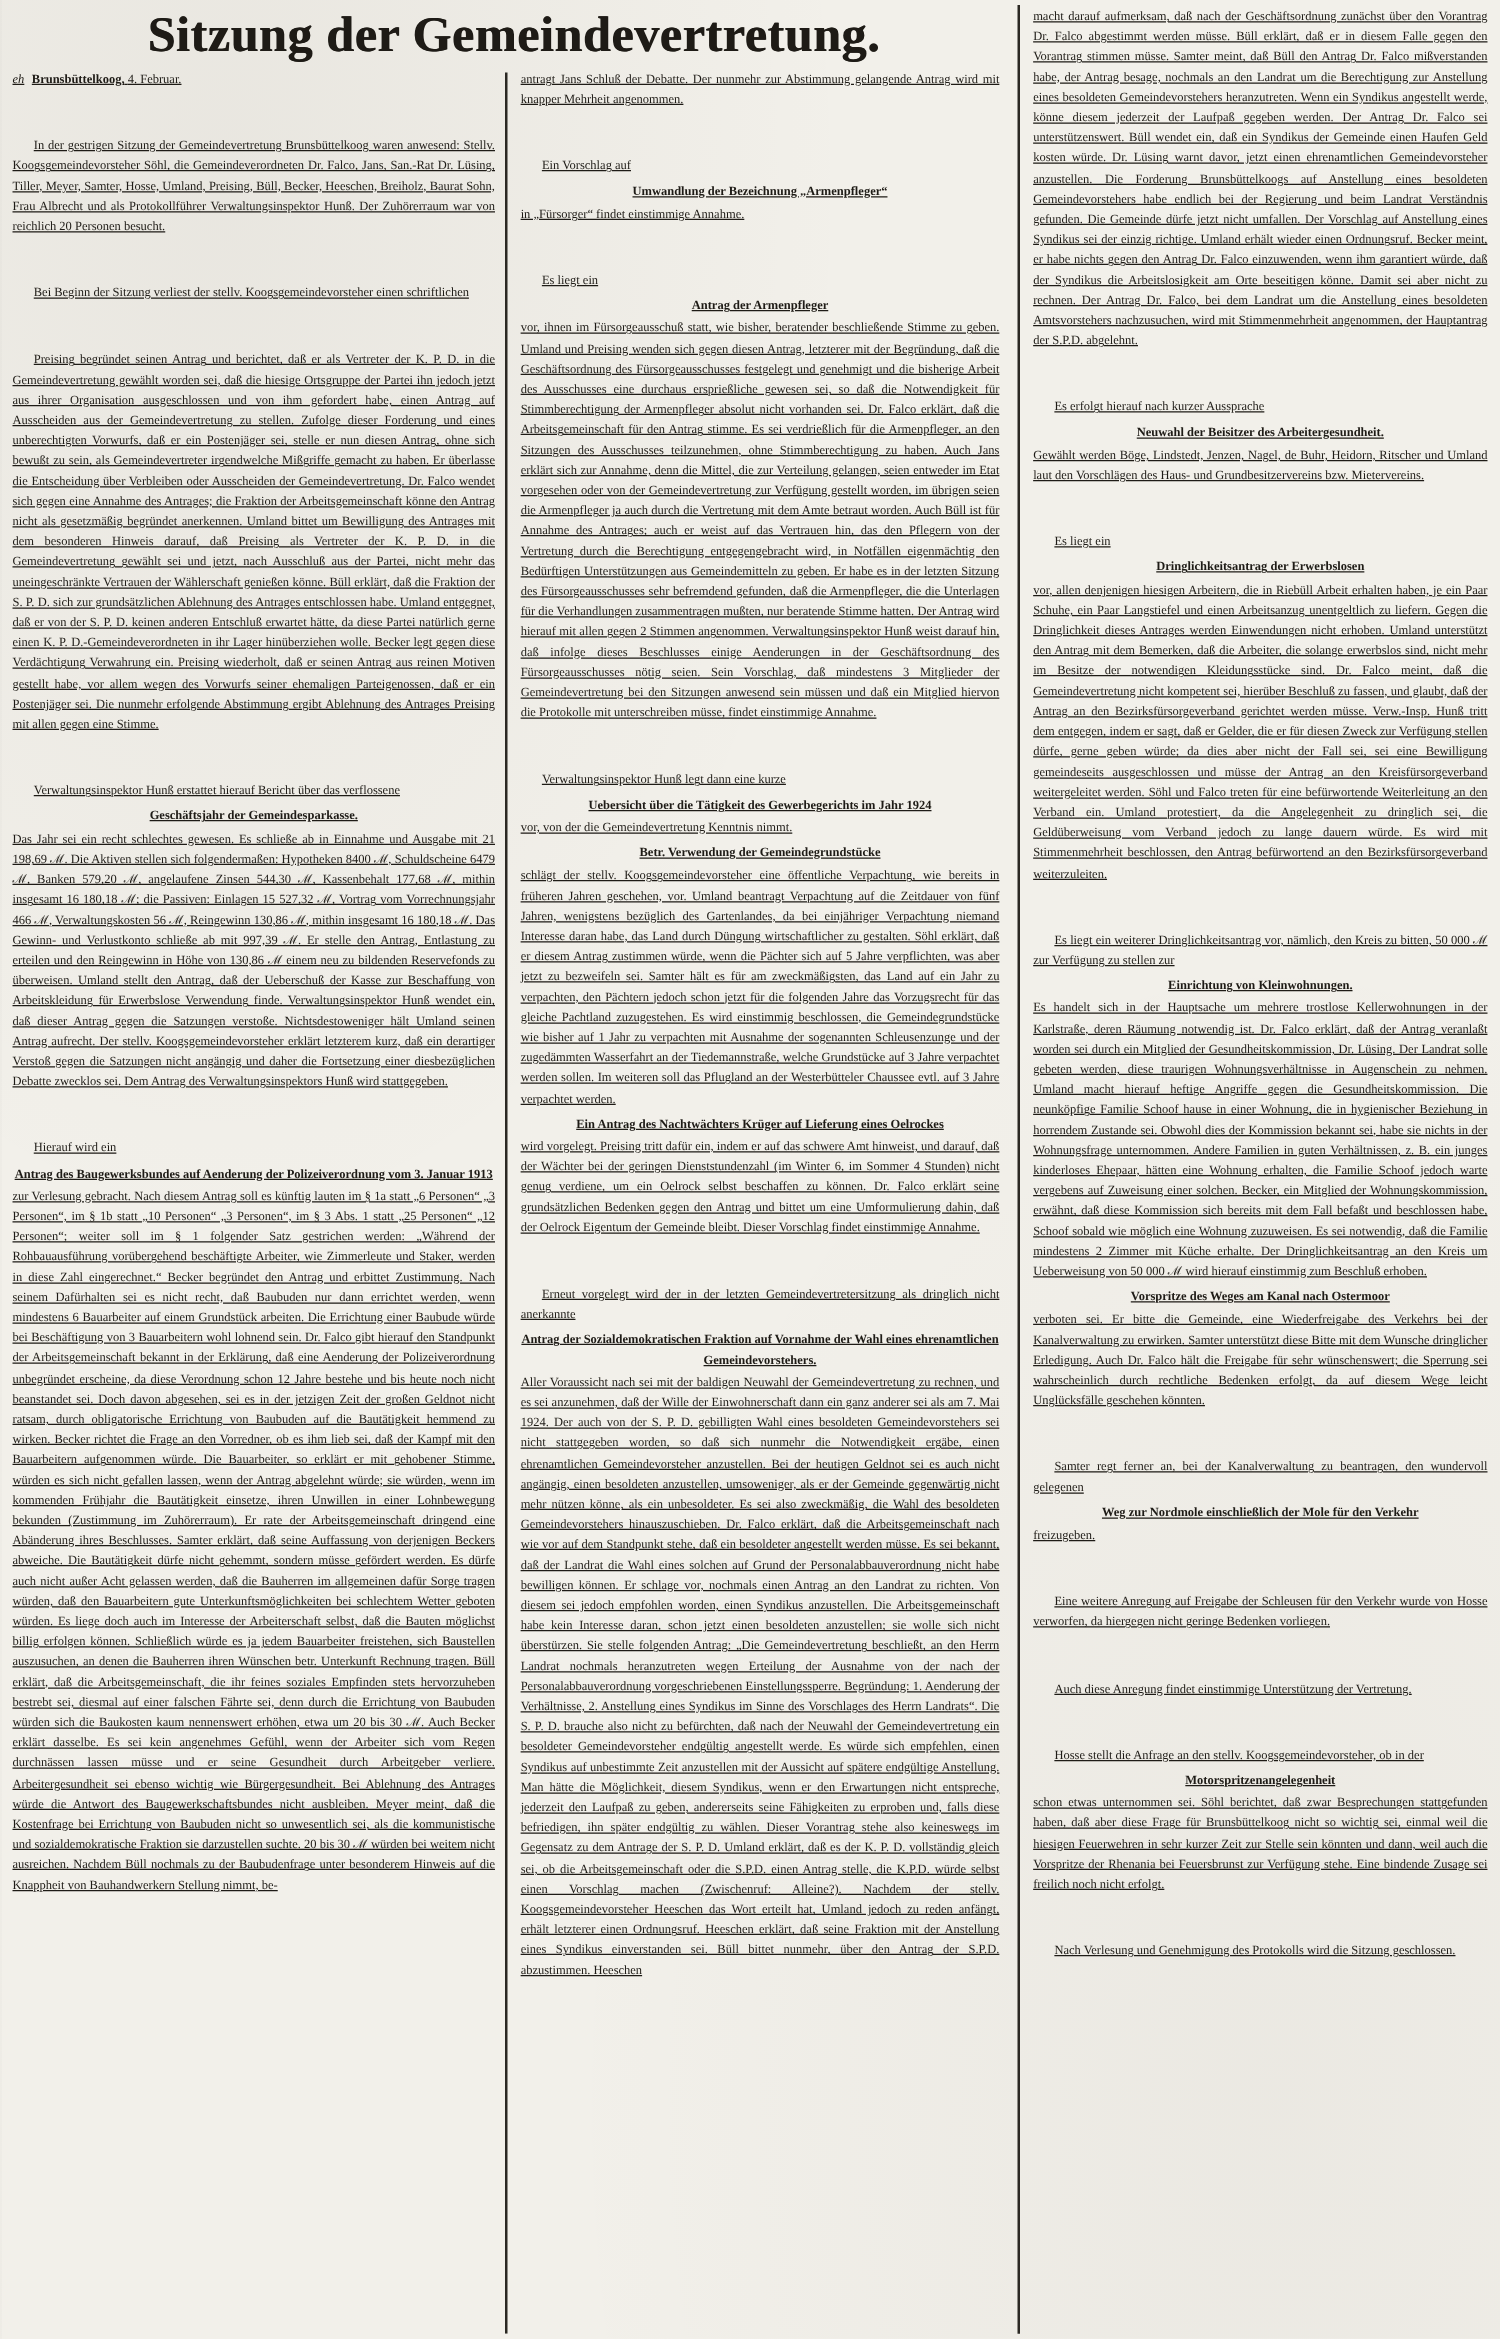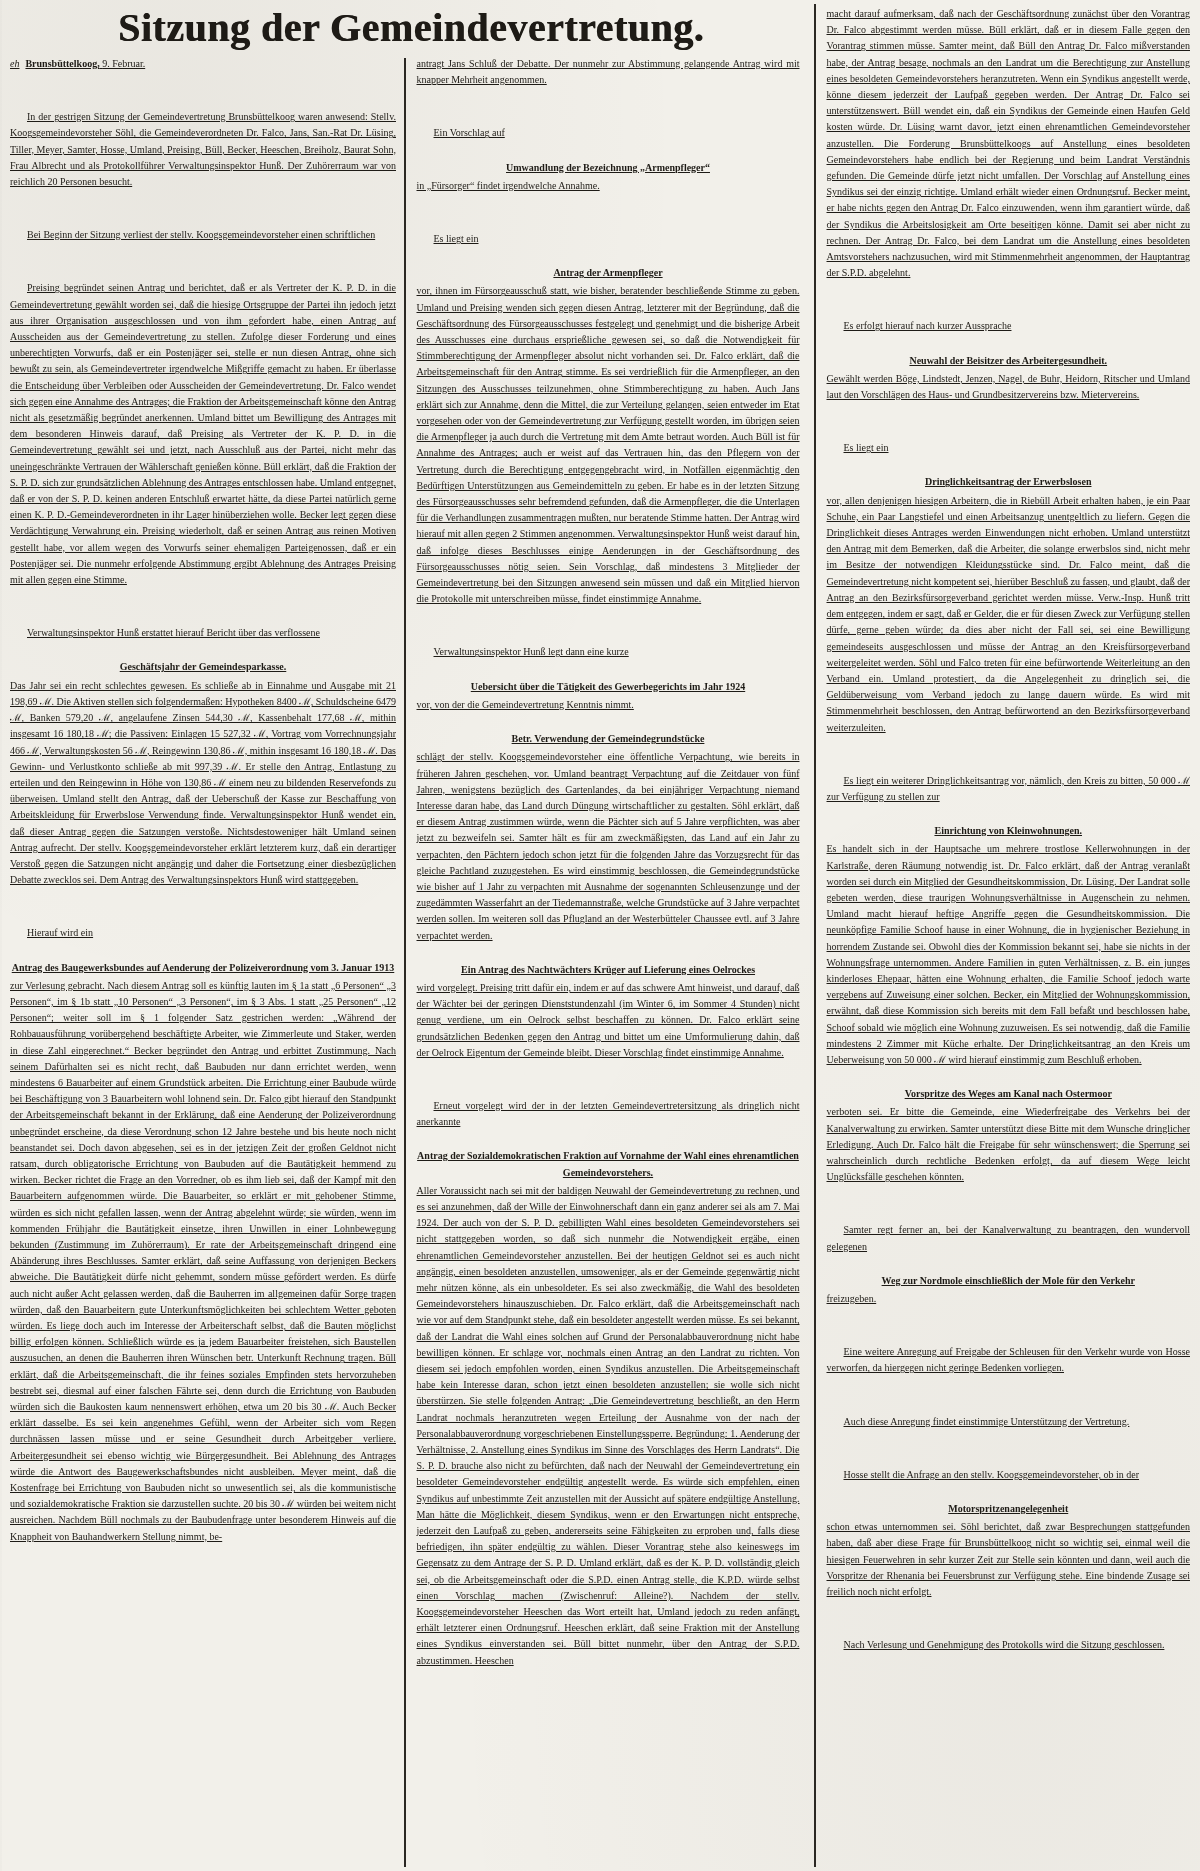--- a/index.html
+++ b/index.html
@@ -58,21 +58,21 @@
     hyphens:auto;
     text-decoration:underline;
     -webkit-hyphens:auto;
   }
   .col p.ind{text-indent:17px;margin-top:37px;}
   .col p.cont{text-indent:0;}
   .col p.h{
     text-align:center;
     font-weight:bold;
     text-indent:0;
-    margin:18px 0 2px;
+    margin:4px 0 2px;
     hyphens:none;
   }
   .byline{
     text-align:center;
     font-size:14px;
     margin:1px 0 3px;
   }
   .byline .prefix{font-style:italic;margin-right:6px;}
   .byline .place{font-weight:bold;}
 </style>
@@ -80,37 +80,37 @@
 <body>
 
 <div class="page">
   <div class="content">
 
     <div class="left-wrap">
       <div class="masthead">Sitzung der Gemeindevertretung.</div>
       <div class="two-cols">
         <div class="col colA">
           <p class="byline"><span class="prefix">eh</span><span class="place">Brunsbüttelkoog,</span>
-             <span>9. Februar.</span></p>
+             <span>4. Februar.</span></p>
         <p class="ind">In der gestrigen Sitzung der Gemeindevertretung Brunsbüttelkoog waren anwesend: Stellv. Koogsgemeindevorsteher Söhl, die Gemeindeverordneten Dr. Falco, Jans, San.-Rat Dr. Lüsing, Tiller, Meyer, Samter, Hosse, Umland, Preising, Büll, Becker, Heeschen, Breiholz, Baurat Sohn, Frau Albrecht und als Protokollführer Verwaltungsinspektor Hunß. Der Zuhörerraum war von reichlich 20 Personen besucht.</p>
             <p class="ind">Bei Beginn der Sitzung verliest der stellv. Koogsgemeindevorsteher einen schriftlichen</p>
             <p class="ind">Preising begründet seinen Antrag und berichtet, daß er als Vertreter der K. P. D. in die Gemeindevertretung gewählt worden sei, daß die hiesige Ortsgruppe der Partei ihn jedoch jetzt aus ihrer Organisation ausgeschlossen und von ihm gefordert habe, einen Antrag auf Ausscheiden aus der Gemeindevertretung zu stellen. Zufolge dieser Forderung und eines unberechtigten Vorwurfs, daß er ein Postenjäger sei, stelle er nun diesen Antrag, ohne sich bewußt zu sein, als Gemeindevertreter irgendwelche Mißgriffe gemacht zu haben. Er überlasse die Entscheidung über Verbleiben oder Ausscheiden der Gemeindevertretung. Dr. Falco wendet sich gegen eine Annahme des Antrages; die Fraktion der Arbeitsgemeinschaft könne den Antrag nicht als gesetzmäßig begründet anerkennen. Umland bittet um Bewilligung des Antrages mit dem besonderen Hinweis darauf, daß Preising als Vertreter der K. P. D. in die Gemeindevertretung gewählt sei und jetzt, nach Ausschluß aus der Partei, nicht mehr das uneingeschränkte Vertrauen der Wählerschaft genießen könne. Büll erklärt, daß die Fraktion der S. P. D. sich zur grundsätzlichen Ablehnung des Antrages entschlossen habe. Umland entgegnet, daß er von der S. P. D. keinen anderen Entschluß erwartet hätte, da diese Partei natürlich gerne einen K. P. D.-Gemeindeverordneten in ihr Lager hinüberziehen wolle. Becker legt gegen diese Verdächtigung Verwahrung ein. Preising wiederholt, daß er seinen Antrag aus reinen Motiven gestellt habe, vor allem wegen des Vorwurfs seiner ehemaligen Parteigenossen, daß er ein Postenjäger sei. Die nunmehr erfolgende Abstimmung ergibt Ablehnung des Antrages Preising mit allen gegen eine Stimme.</p>
             <p class="ind">Verwaltungsinspektor Hunß erstattet hierauf Bericht über das verflossene</p>
             <p class="h">Geschäftsjahr der Gemeindesparkasse.</p>
             <p class="cont">Das Jahr sei ein recht schlechtes gewesen. Es schließe ab in Einnahme und Ausgabe mit 21 198,69 ℳ. Die Aktiven stellen sich folgendermaßen: Hypotheken 8400 ℳ, Schuldscheine 6479 ℳ, Banken 579,20 ℳ, angelaufene Zinsen 544,30 ℳ, Kassenbehalt 177,68 ℳ, mithin insgesamt 16 180,18 ℳ; die Passiven: Einlagen 15 527,32 ℳ, Vortrag vom Vorrechnungsjahr 466 ℳ, Verwaltungskosten 56 ℳ, Reingewinn 130,86 ℳ, mithin insgesamt 16 180,18 ℳ. Das Gewinn- und Verlustkonto schließe ab mit 997,39 ℳ. Er stelle den Antrag, Entlastung zu erteilen und den Reingewinn in Höhe von 130,86 ℳ einem neu zu bildenden Reservefonds zu überweisen. Umland stellt den Antrag, daß der Ueberschuß der Kasse zur Beschaffung von Arbeitskleidung für Erwerbslose Verwendung finde. Verwaltungsinspektor Hunß wendet ein, daß dieser Antrag gegen die Satzungen verstoße. Nichtsdestoweniger hält Umland seinen Antrag aufrecht. Der stellv. Koogsgemeindevorsteher erklärt letzterem kurz, daß ein derartiger Verstoß gegen die Satzungen nicht angängig und daher die Fortsetzung einer diesbezüglichen Debatte zwecklos sei. Dem Antrag des Verwaltungsinspektors Hunß wird stattgegeben.</p>
             <p class="ind">Hierauf wird ein</p>
             <p class="h">Antrag des Baugewerksbundes auf Aenderung der Polizeiverordnung vom 3. Januar 1913</p>
             <p class="cont">zur Verlesung gebracht. Nach diesem Antrag soll es künftig lauten im § 1a statt „6 Personen“ „3 Personen“, im § 1b statt „10 Personen“ „3 Personen“, im § 3 Abs. 1 statt „25 Personen“ „12 Personen“; weiter soll im § 1 folgender Satz gestrichen werden: „Während der Rohbauausführung vorübergehend beschäftigte Arbeiter, wie Zimmerleute und Staker, werden in diese Zahl eingerechnet.“ Becker begründet den Antrag und erbittet Zustimmung. Nach seinem Dafürhalten sei es nicht recht, daß Baubuden nur dann errichtet werden, wenn mindestens 6 Bauarbeiter auf einem Grundstück arbeiten. Die Errichtung einer Baubude würde bei Beschäftigung von 3 Bauarbeitern wohl lohnend sein. Dr. Falco gibt hierauf den Standpunkt der Arbeitsgemeinschaft bekannt in der Erklärung, daß eine Aenderung der Polizeiverordnung unbegründet erscheine, da diese Verordnung schon 12 Jahre bestehe und bis heute noch nicht beanstandet sei. Doch davon abgesehen, sei es in der jetzigen Zeit der großen Geldnot nicht ratsam, durch obligatorische Errichtung von Baubuden auf die Bautätigkeit hemmend zu wirken. Becker richtet die Frage an den Vorredner, ob es ihm lieb sei, daß der Kampf mit den Bauarbeitern aufgenommen würde. Die Bauarbeiter, so erklärt er mit gehobener Stimme, würden es sich nicht gefallen lassen, wenn der Antrag abgelehnt würde; sie würden, wenn im kommenden Frühjahr die Bautätigkeit einsetze, ihren Unwillen in einer Lohnbewegung bekunden (Zustimmung im Zuhörerraum). Er rate der Arbeitsgemeinschaft dringend eine Abänderung ihres Beschlusses. Samter erklärt, daß seine Auffassung von derjenigen Beckers abweiche. Die Bautätigkeit dürfe nicht gehemmt, sondern müsse gefördert werden. Es dürfe auch nicht außer Acht gelassen werden, daß die Bauherren im allgemeinen dafür Sorge tragen würden, daß den Bauarbeitern gute Unterkunftsmöglichkeiten bei schlechtem Wetter geboten würden. Es liege doch auch im Interesse der Arbeiterschaft selbst, daß die Bauten möglichst billig erfolgen können. Schließlich würde es ja jedem Bauarbeiter freistehen, sich Baustellen auszusuchen, an denen die Bauherren ihren Wünschen betr. Unterkunft Rechnung tragen. Büll erklärt, daß die Arbeitsgemeinschaft, die ihr feines soziales Empfinden stets hervorzuheben bestrebt sei, diesmal auf einer falschen Fährte sei, denn durch die Errichtung von Baubuden würden sich die Baukosten kaum nennenswert erhöhen, etwa um 20 bis 30 ℳ. Auch Becker erklärt dasselbe. Es sei kein angenehmes Gefühl, wenn der Arbeiter sich vom Regen durchnässen lassen müsse und er seine Gesundheit durch Arbeitgeber verliere. Arbeitergesundheit sei ebenso wichtig wie Bürgergesundheit. Bei Ablehnung des Antrages würde die Antwort des Baugewerkschaftsbundes nicht ausbleiben. Meyer meint, daß die Kostenfrage bei Errichtung von Baubuden nicht so unwesentlich sei, als die kommunistische und sozialdemokratische Fraktion sie darzustellen suchte. 20 bis 30 ℳ würden bei weitem nicht ausreichen. Nachdem Büll nochmals zu der Baubudenfrage unter besonderem Hinweis auf die Knappheit von Bauhandwerkern Stellung nimmt, be-</p>
           </div>
         <div class="vrule inner"></div>
         <div class="col colB">
             <p class="cont">antragt Jans Schluß der Debatte. Der nunmehr zur Abstimmung gelangende Antrag wird mit knapper Mehrheit angenommen.</p>
             <p class="ind">Ein Vorschlag auf</p>
             <p class="h">Umwandlung der Bezeichnung „Armenpfleger“</p>
-            <p class="cont">in „Fürsorger“ findet irgendwelche Annahme.</p>
+            <p class="cont">in „Fürsorger“ findet einstimmige Annahme.</p>
             <p class="ind">Es liegt ein</p>
             <p class="h">Antrag der Armenpfleger</p>
             <p class="cont">vor, ihnen im Fürsorgeausschuß statt, wie bisher, beratender beschließende Stimme zu geben. Umland und Preising wenden sich gegen diesen Antrag, letzterer mit der Begründung, daß die Geschäftsordnung des Fürsorgeausschusses festgelegt und genehmigt und die bisherige Arbeit des Ausschusses eine durchaus ersprießliche gewesen sei, so daß die Notwendigkeit für Stimmberechtigung der Armenpfleger absolut nicht vorhanden sei. Dr. Falco erklärt, daß die Arbeitsgemeinschaft für den Antrag stimme. Es sei verdrießlich für die Armenpfleger, an den Sitzungen des Ausschusses teilzunehmen, ohne Stimmberechtigung zu haben. Auch Jans erklärt sich zur Annahme, denn die Mittel, die zur Verteilung gelangen, seien entweder im Etat vorgesehen oder von der Gemeindevertretung zur Verfügung gestellt worden, im übrigen seien die Armenpfleger ja auch durch die Vertretung mit dem Amte betraut worden. Auch Büll ist für Annahme des Antrages; auch er weist auf das Vertrauen hin, das den Pflegern von der Vertretung durch die Berechtigung entgegengebracht wird, in Notfällen eigenmächtig den Bedürftigen Unterstützungen aus Gemeindemitteln zu geben. Er habe es in der letzten Sitzung des Fürsorgeausschusses sehr befremdend gefunden, daß die Armenpfleger, die die Unterlagen für die Verhandlungen zusammentragen mußten, nur beratende Stimme hatten. Der Antrag wird hierauf mit allen gegen 2 Stimmen angenommen. Verwaltungsinspektor Hunß weist darauf hin, daß infolge dieses Beschlusses einige Aenderungen in der Geschäftsordnung des Fürsorgeausschusses nötig seien. Sein Vorschlag, daß mindestens 3 Mitglieder der Gemeindevertretung bei den Sitzungen anwesend sein müssen und daß ein Mitglied hiervon die Protokolle mit unterschreiben müsse, findet einstimmige Annahme.</p>
             <p class="ind">Verwaltungsinspektor Hunß legt dann eine kurze</p>
             <p class="h">Uebersicht über die Tätigkeit des Gewerbegerichts im Jahr 1924</p>
             <p class="cont">vor, von der die Gemeindevertretung Kenntnis nimmt.</p>
             <p class="h">Betr. Verwendung der Gemeindegrundstücke</p>
             <p class="cont">schlägt der stellv. Koogsgemeindevorsteher eine öffentliche Verpachtung, wie bereits in früheren Jahren geschehen, vor. Umland beantragt Verpachtung auf die Zeitdauer von fünf Jahren, wenigstens bezüglich des Gartenlandes, da bei einjähriger Verpachtung niemand Interesse daran habe, das Land durch Düngung wirtschaftlicher zu gestalten. Söhl erklärt, daß er diesem Antrag zustimmen würde, wenn die Pächter sich auf 5 Jahre verpflichten, was aber jetzt zu bezweifeln sei. Samter hält es für am zweckmäßigsten, das Land auf ein Jahr zu verpachten, den Pächtern jedoch schon jetzt für die folgenden Jahre das Vorzugsrecht für das gleiche Pachtland zuzugestehen. Es wird einstimmig beschlossen, die Gemeindegrundstücke wie bisher auf 1 Jahr zu verpachten mit Ausnahme der sogenannten Schleusenzunge und der zugedämmten Wasserfahrt an der Tiedemannstraße, welche Grundstücke auf 3 Jahre verpachtet werden sollen. Im weiteren soll das Pflugland an der Westerbütteler Chaussee evtl. auf 3 Jahre verpachtet werden.</p>
             <p class="h">Ein Antrag des Nachtwächters Krüger auf Lieferung eines Oelrockes</p>
             <p class="cont">wird vorgelegt. Preising tritt dafür ein, indem er auf das schwere Amt hinweist, und darauf, daß der Wächter bei der geringen Dienststundenzahl (im Winter 6, im Sommer 4 Stunden) nicht genug verdiene, um ein Oelrock selbst beschaffen zu können. Dr. Falco erklärt seine grundsätzlichen Bedenken gegen den Antrag und bittet um eine Umformulierung dahin, daß der Oelrock Eigentum der Gemeinde bleibt. Dieser Vorschlag findet einstimmige Annahme.</p>

